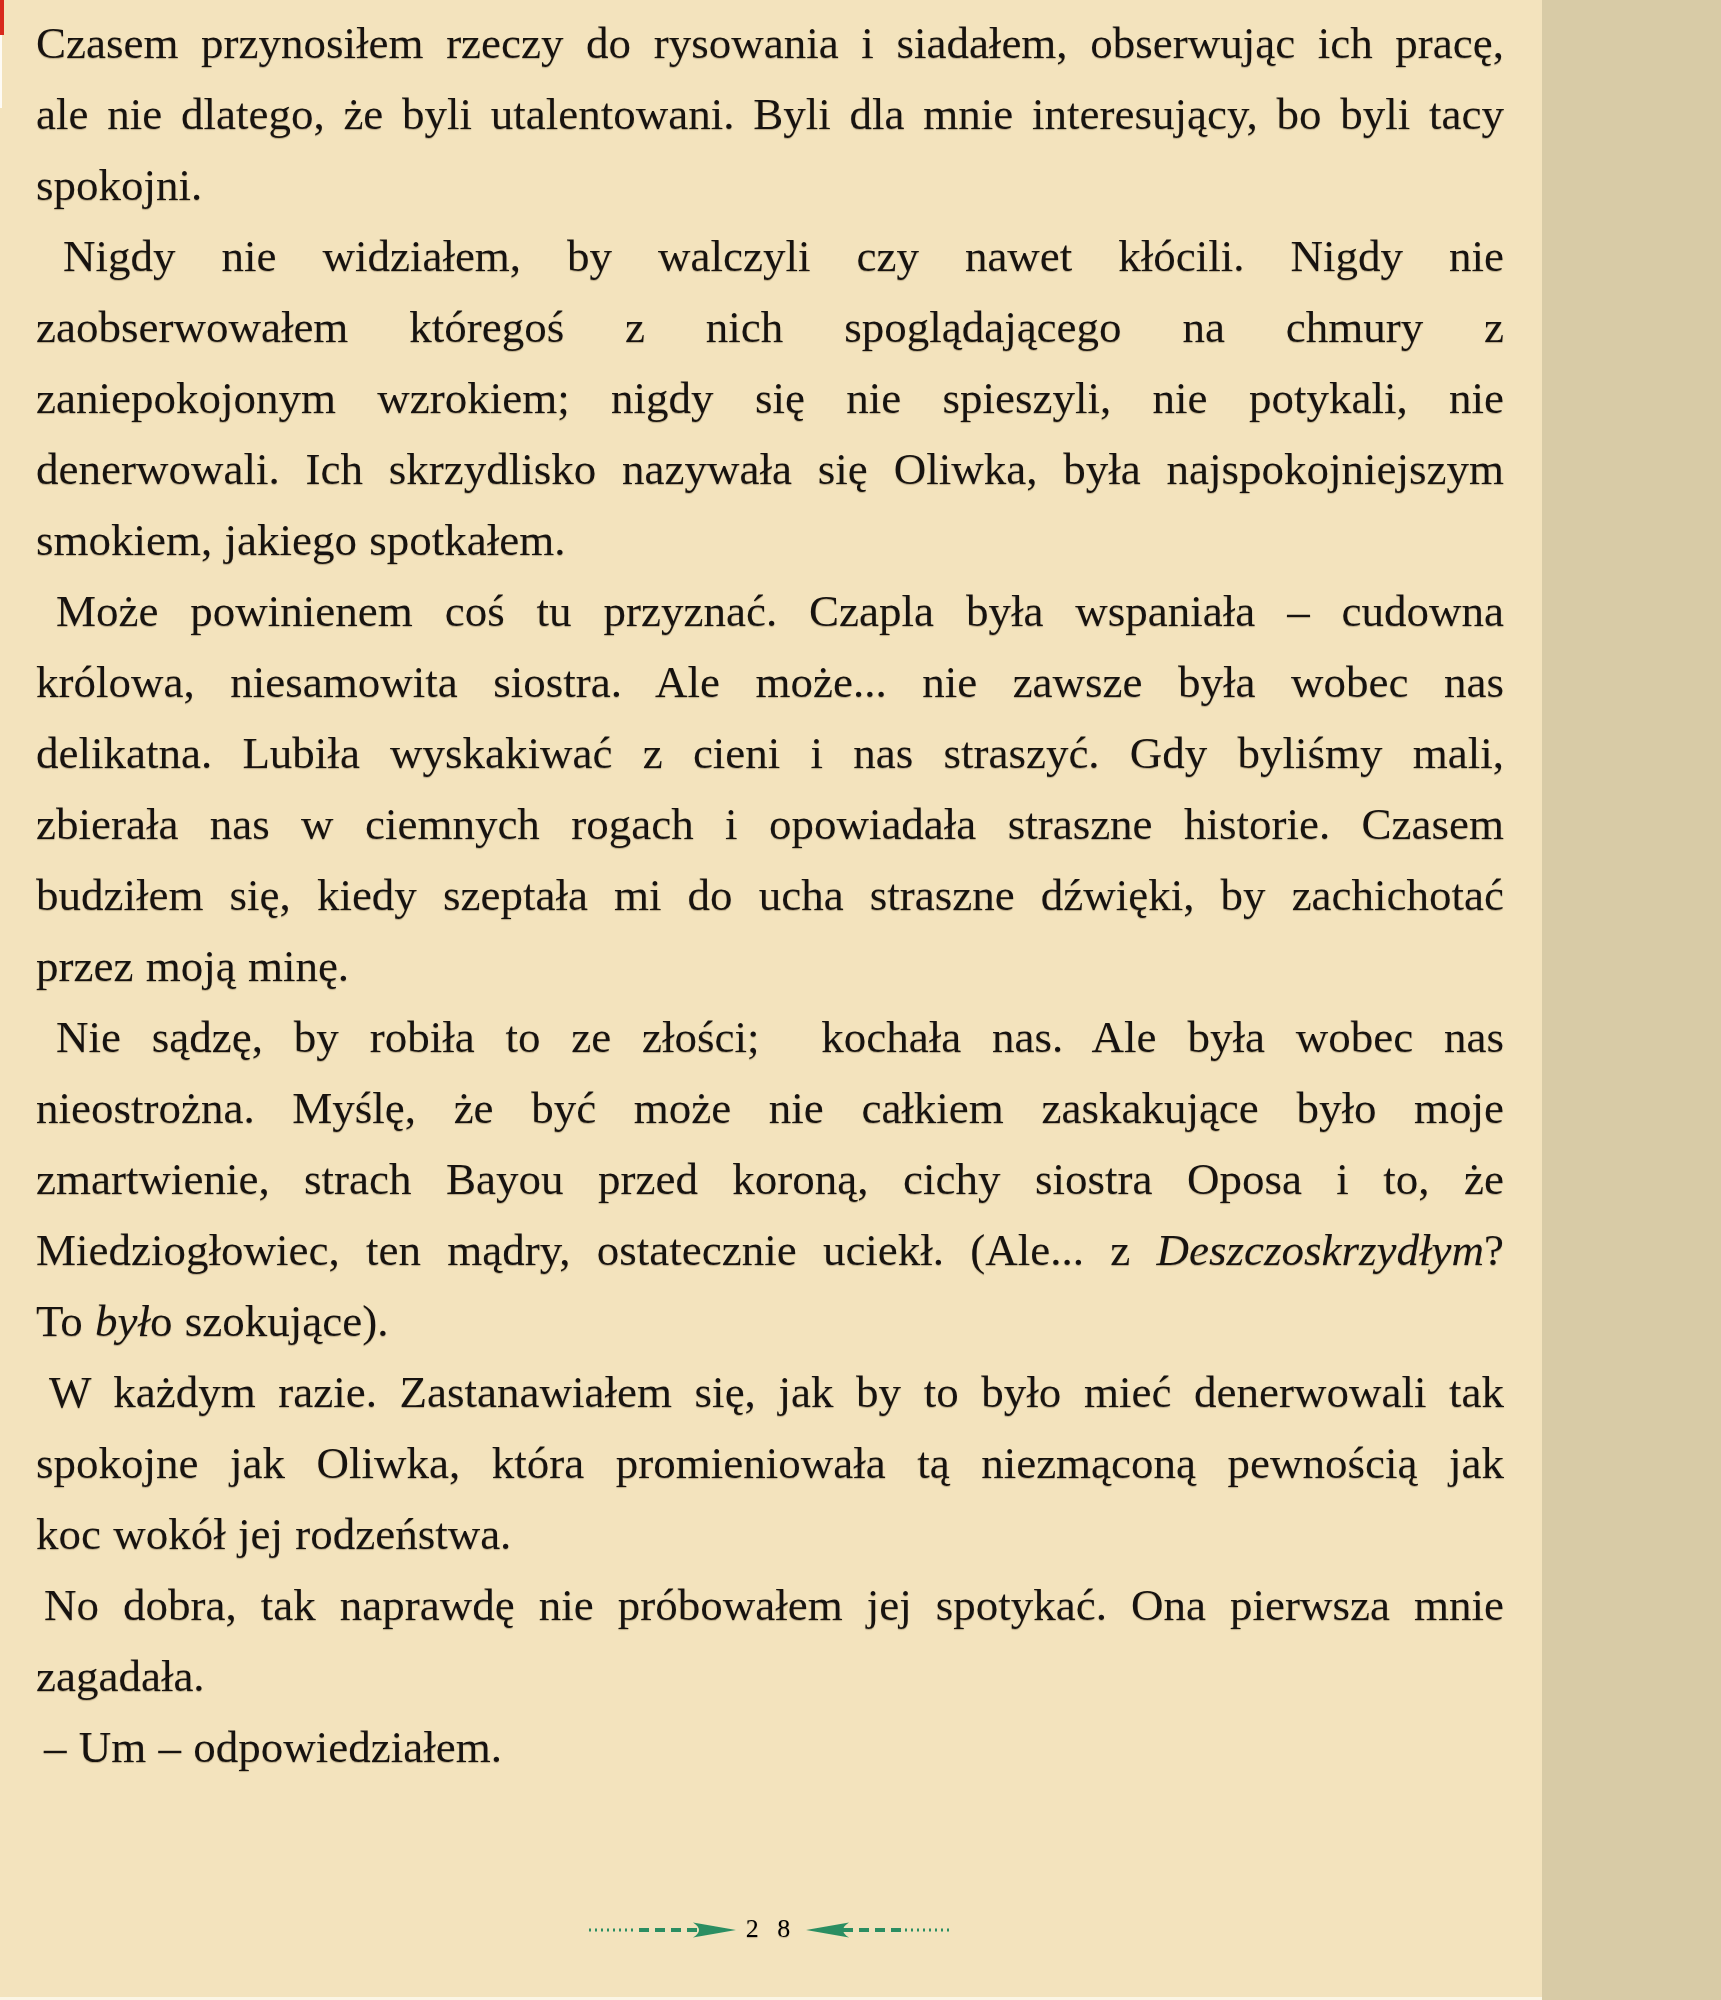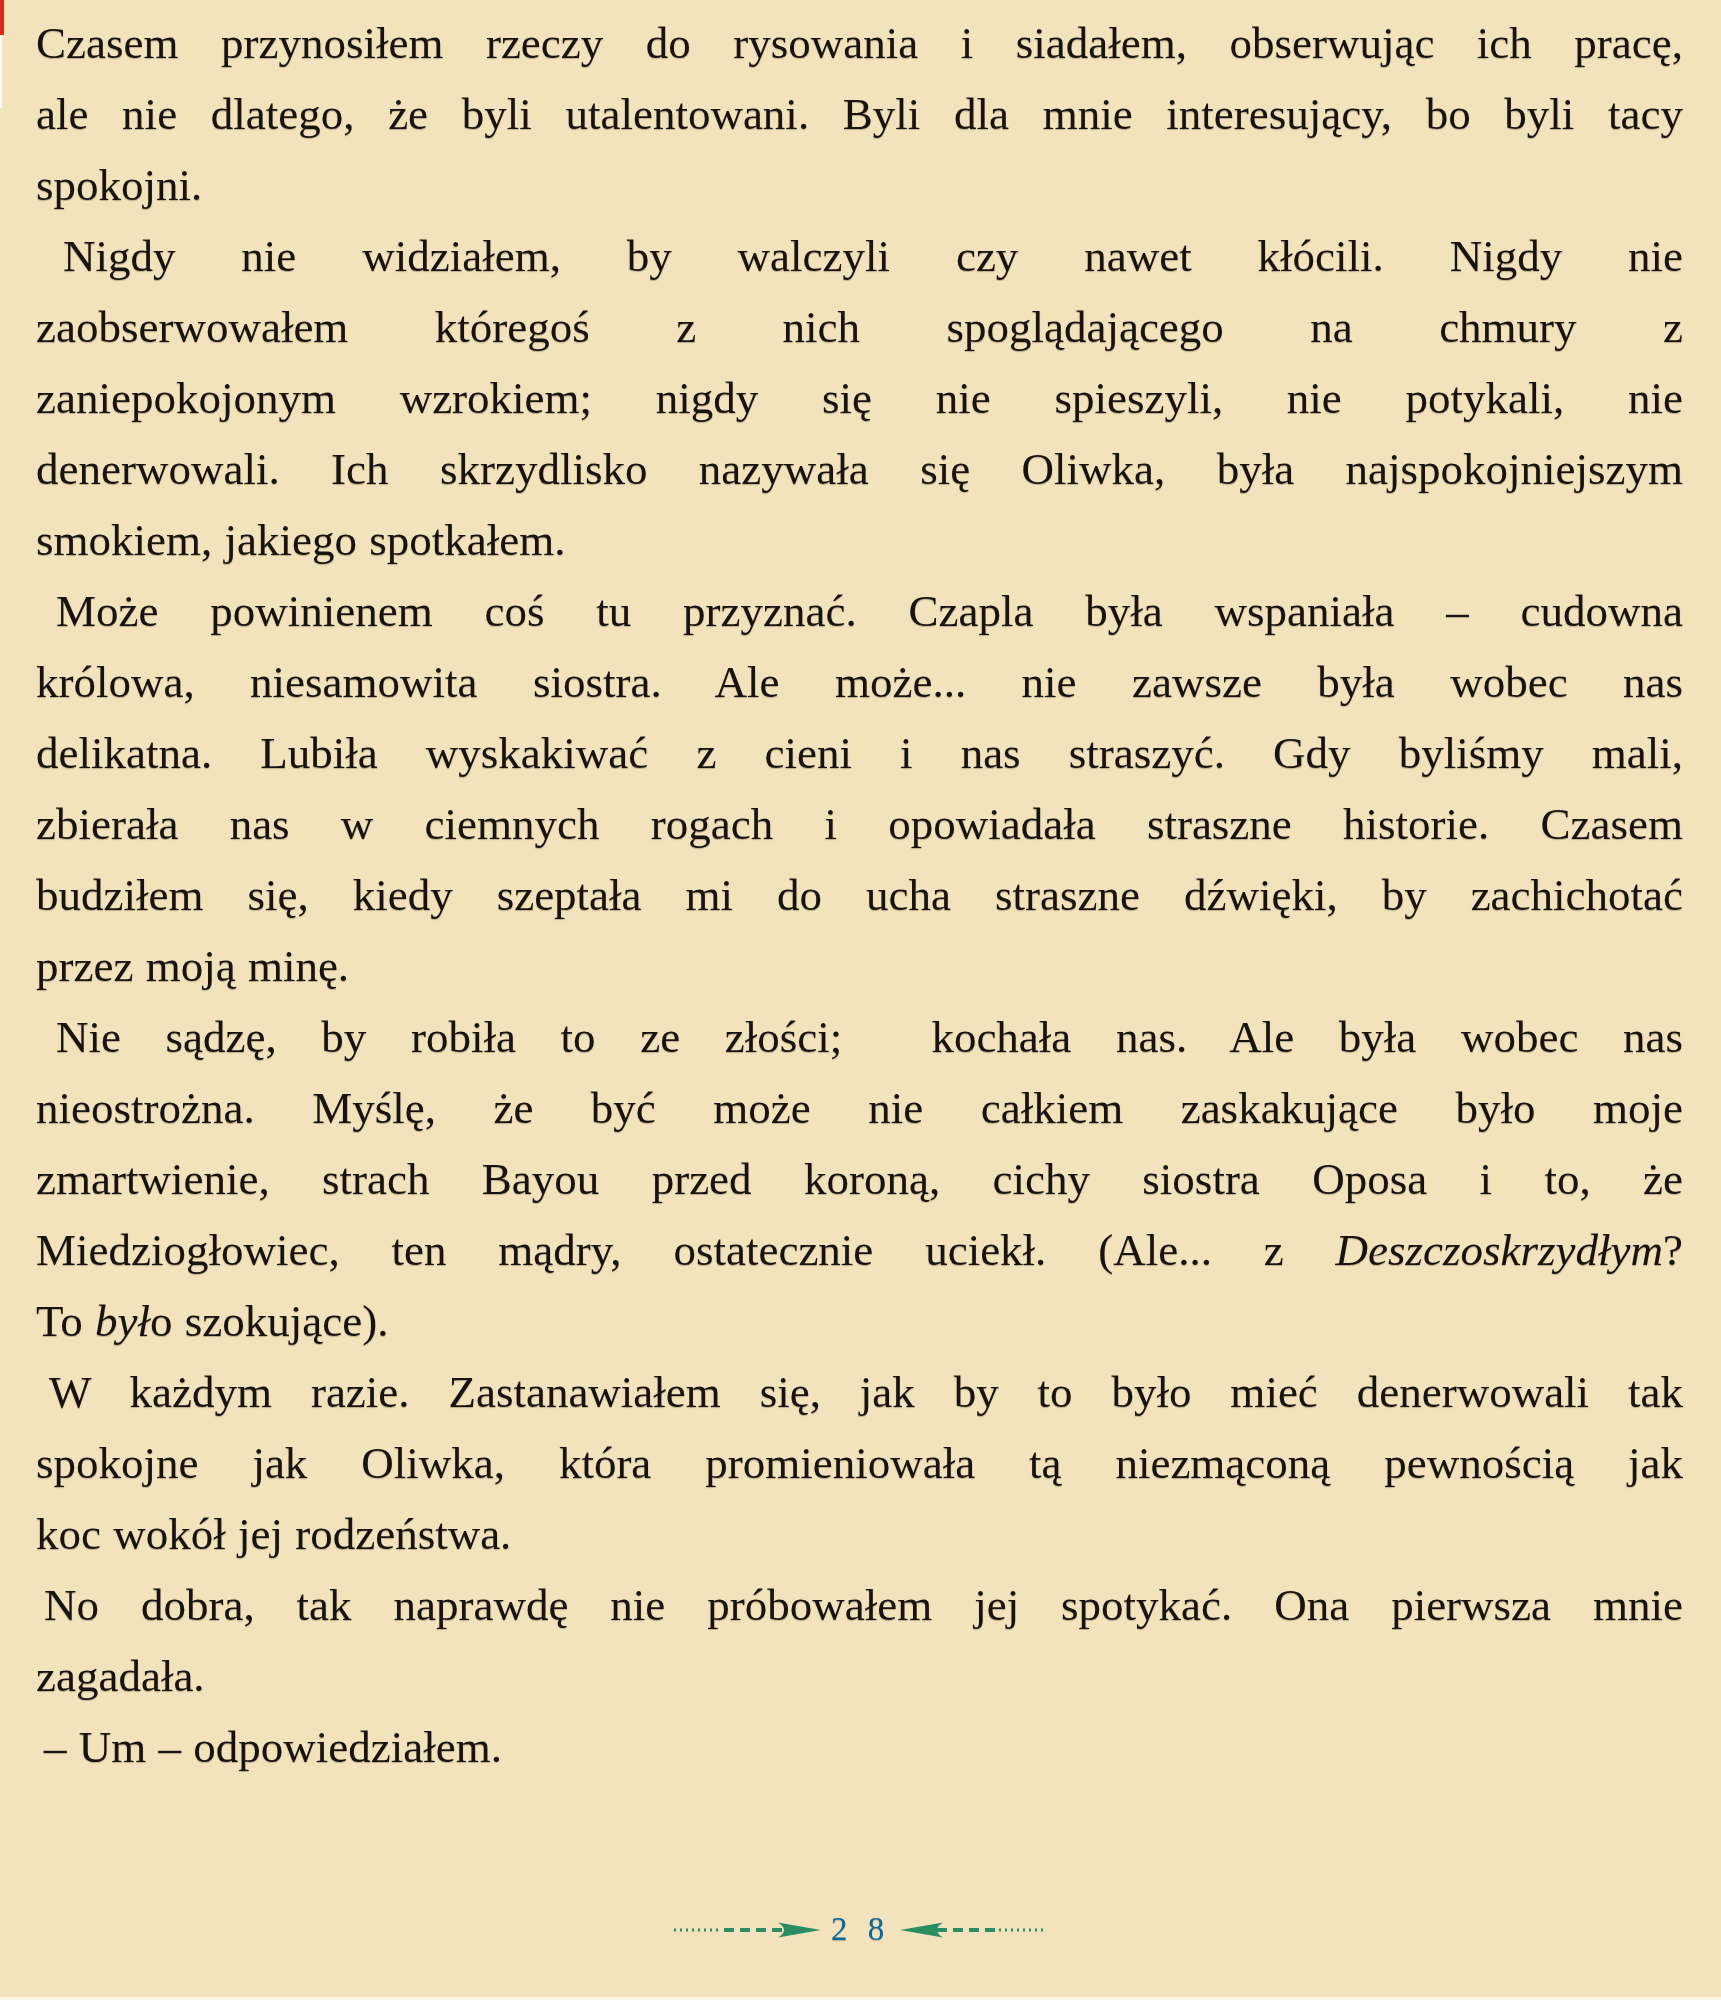--- a/index.html
+++ b/index.html
@@ -1,18 +1,18 @@
 <!DOCTYPE html>
 <html style="--ornament: #2b8e62; --ink: #171310;"><head>
 <meta charset="utf-8">
 <style>
   html,body{margin:0;padding:0;background:#d8cba6;}
   .page{
     position:relative;
-    width:1721px;height:2000px;
+    width:1542px;height:2000px;
     overflow:hidden;
     font-family:"Liberation Serif","DejaVu Serif",serif;
     color:var(--ink,#171310);
     background:
       radial-gradient(1000px 650px at 82% 28%, rgba(255,250,236,0.60), rgba(255,250,236,0) 62%),
       radial-gradient(760px 560px at 58% 58%, rgba(251,243,222,0.55), rgba(251,243,222,0) 60%),
       radial-gradient(1250px 950px at -6% 12%, rgba(232,199,132,0.55), rgba(232,199,132,0) 57%),
       radial-gradient(900px 1500px at 104% 88%, rgba(242,223,180,0.50), rgba(242,223,180,0) 62%),
       radial-gradient(650px 420px at 30% 90%, rgba(238,216,166,0.45), rgba(238,216,166,0) 60%),
       linear-gradient(135deg,#eeda a8 0%,#f3e5bf 35%,#f6ebcf 62%,#f2e2b8 100%);
@@ -33,23 +33,23 @@
   .ind-md{text-indent:20px;}
   .ind-sm{text-indent:13px;}
   .ind-xs{text-indent:8px;}
   .line i{font-style:italic;}
   .footer{
     position:absolute;left:0;right:0;top:1912px;
     display:flex;align-items:center;justify-content:center;gap:9px;
   }
   .footer svg{display:block;}
   .page-number{
-    font-size:33px;line-height:36px;
+    font-size:26px;line-height:36px;
     letter-spacing:6px;
-    color:#0369a1;
+    color:#000000;
     text-shadow:0 1px 1px rgba(84,62,30,0.3);
     transform:translateY(-1px);
   }
   .ornament-stroke{stroke:var(--ornament,#2b8e62);}
   .ornament-fill{fill:var(--ornament,#2b8e62);}
   .artifact-red{position:absolute;left:0;top:0;width:4px;height:35px;background:#d8291d;}
   .artifact-white-edge{position:absolute;left:0;top:0;width:2px;height:108px;background:rgba(255,255,255,0.85);}
   .artifact-bottom{position:absolute;left:0;bottom:0;width:100%;height:3px;background:rgba(252,247,233,0.9);}
 </style>
 </head>

